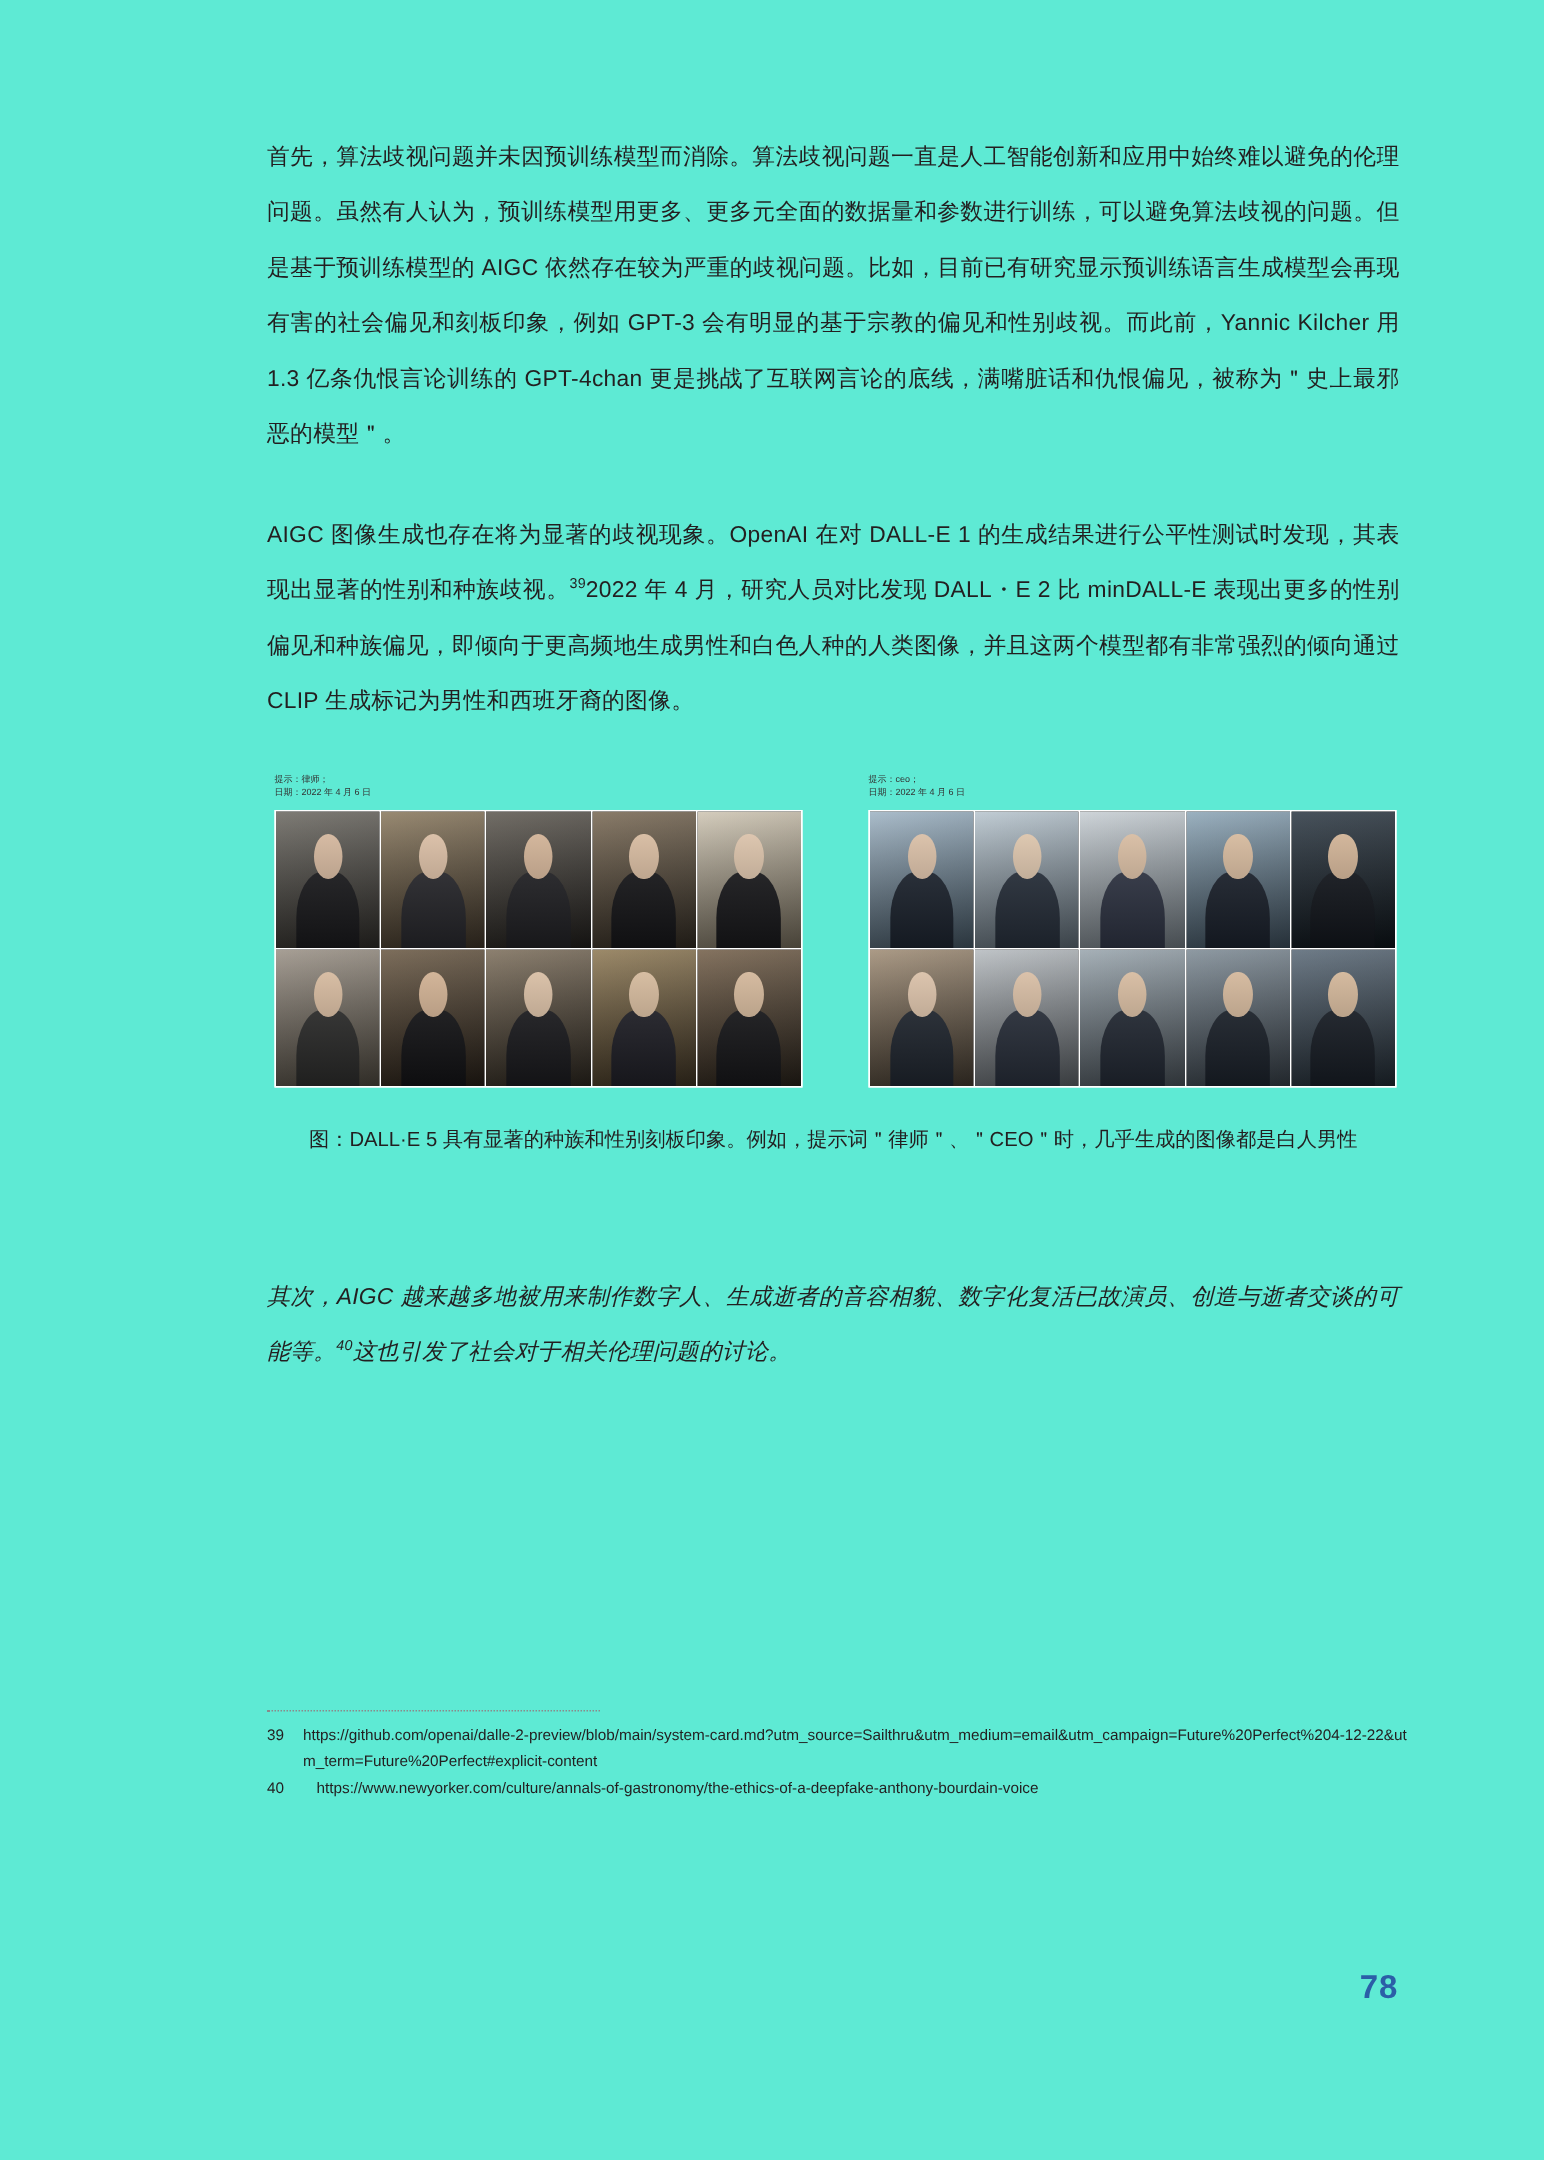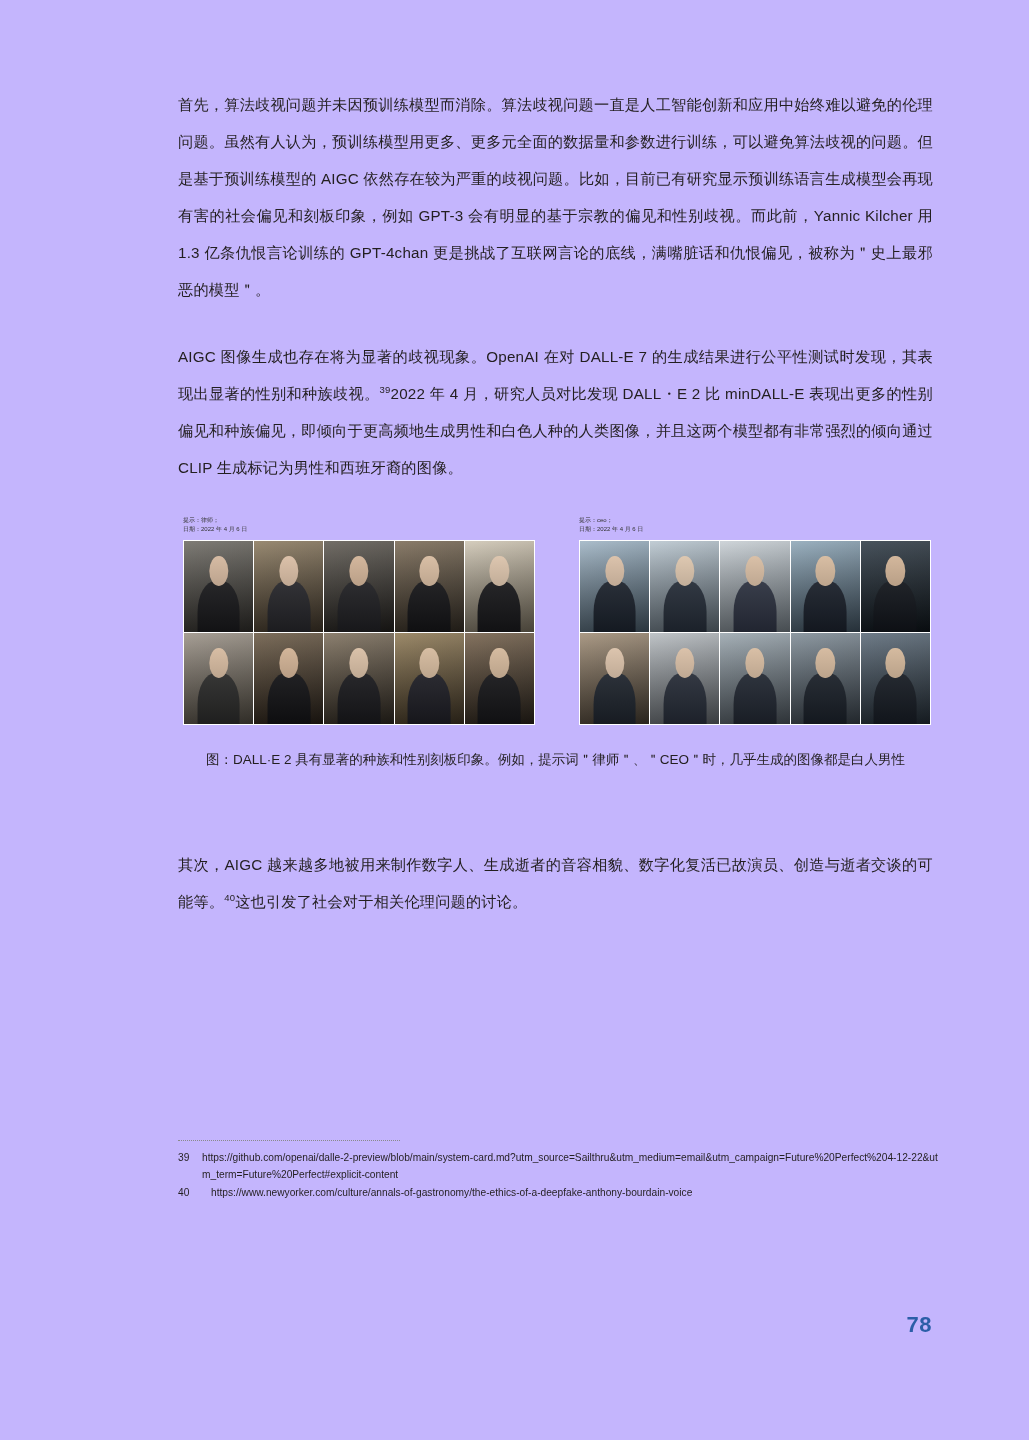--- a/index.html
+++ b/index.html
@@ -11,21 +11,21 @@
     width: 1029px;
     height: 1440px;
     font-family: "Liberation Sans", sans-serif;
     color: #231f20;
     position: relative;
     overflow: hidden;
   }
   .page {
     position: absolute;
     inset: 0;
-    background: #c4b5fd;
+    background: #5eead4;
   }
   .content {
     position: absolute;
     left: 178px;
     top: 86px;
     width: 755px;
   }
   p.para {
     font-size: 15.2px;
     line-height: 37px;
@@ -163,21 +163,21 @@
 </style>
 </head>
 <body>
 
 <div class="page">
 
   <div class="content">
 
     <p class="para">首先，算法歧视问题并未因预训练模型而消除。算法歧视问题一直是人工智能创新和应用中始终难以避免的伦理问题。虽然有人认为，预训练模型用更多、更多元全面的数据量和参数进行训练，可以避免算法歧视的问题。但是基于预训练模型的 AIGC 依然存在较为严重的歧视问题。比如，目前已有研究显示预训练语言生成模型会再现有害的社会偏见和刻板印象，例如 GPT-3 会有明显的基于宗教的偏见和性别歧视。而此前，Yannic Kilcher 用 1.3 亿条仇恨言论训练的 GPT-4chan 更是挑战了互联网言论的底线，满嘴脏话和仇恨偏见，被称为＂史上最邪恶的模型＂。</p>
 
-    <p class="para"><span>AIGC 图像生成也存在将为显著的歧视现象。OpenAI 在对 DALL-E 7 的生成结果进行公平性测试时发现，其表现出显著的性别和种族歧视。</span><sup>39</sup><span>2022 年 4 月，研究人员对比发现 DALL・E 2 比 minDALL-E 表现出更多的性别偏见和种族偏见，即倾向于更高频地生成男性和白色人种的人类图像，并且这两个模型都有非常强烈的倾向通过 CLIP 生成标记为男性和西班牙裔的图像。</span></p>
+    <p class="para"><span>AIGC 图像生成也存在将为显著的歧视现象。OpenAI 在对 DALL-E 1 的生成结果进行公平性测试时发现，其表现出显著的性别和种族歧视。</span><sup>39</sup><span>2022 年 4 月，研究人员对比发现 DALL・E 2 比 minDALL-E 表现出更多的性别偏见和种族偏见，即倾向于更高频地生成男性和白色人种的人类图像，并且这两个模型都有非常强烈的倾向通过 CLIP 生成标记为男性和西班牙裔的图像。</span></p>
 
     <div class="figure-wrap">
 
       <div class="fig-block left">
         <div class="fig-caption-small">
           <div>提示：律师；</div>
           <div>日期：2022 年 4 月 6 日</div>
         </div>
         <div class="grid">
           <div class="cell">
@@ -305,24 +305,24 @@
             </div>
           <div class="cell">
               <div class="bg" style="background:linear-gradient(160deg,#5b6a78,#202931)"></div>
               <div class="person" style="background:#1a2029"></div>
               <div class="head" style="background:#debf9f"></div>
               <div class="shade"></div>
             </div>
         </div>
       </div>
 
-      <div class="fig-caption">图：DALL·E 2 具有显著的种族和性别刻板印象。例如，提示词＂律师＂、＂CEO＂时，几乎生成的图像都是白人男性</div>
+      <div class="fig-caption">图：DALL·E 5 具有显著的种族和性别刻板印象。例如，提示词＂律师＂、＂CEO＂时，几乎生成的图像都是白人男性</div>
     </div>
 
-    <p class="para last" style="margin-top:100px;"><span>其次，AIGC 越来越多地被用来制作数字人、生成逝者的音容相貌、数字化复活已故演员、创造与逝者交谈的可能等。</span><sup>40</sup><span>这也引发了社会对于相关伦理问题的讨论。</span></p>
+    <p class="para last" style="margin-top:100px;font-style:italic;"><span>其次，AIGC 越来越多地被用来制作数字人、生成逝者的音容相貌、数字化复活已故演员、创造与逝者交谈的可能等。</span><sup>40</sup><span>这也引发了社会对于相关伦理问题的讨论。</span></p>
 
   </div>
 
   <div class="footnotes">
     <div class="fn-rule"></div>
     <div class="fn">
       <span class="num">39</span>
       <span class="txt">https://github.com/openai/dalle-2-preview/blob/main/system-card.md?utm_source=Sailthru&amp;utm_medium=email&amp;utm_campaign=Future%20Perfect%204-12-22&amp;utm_term=Future%20Perfect#explicit-content</span>
     </div>
     <div class="fn second">

